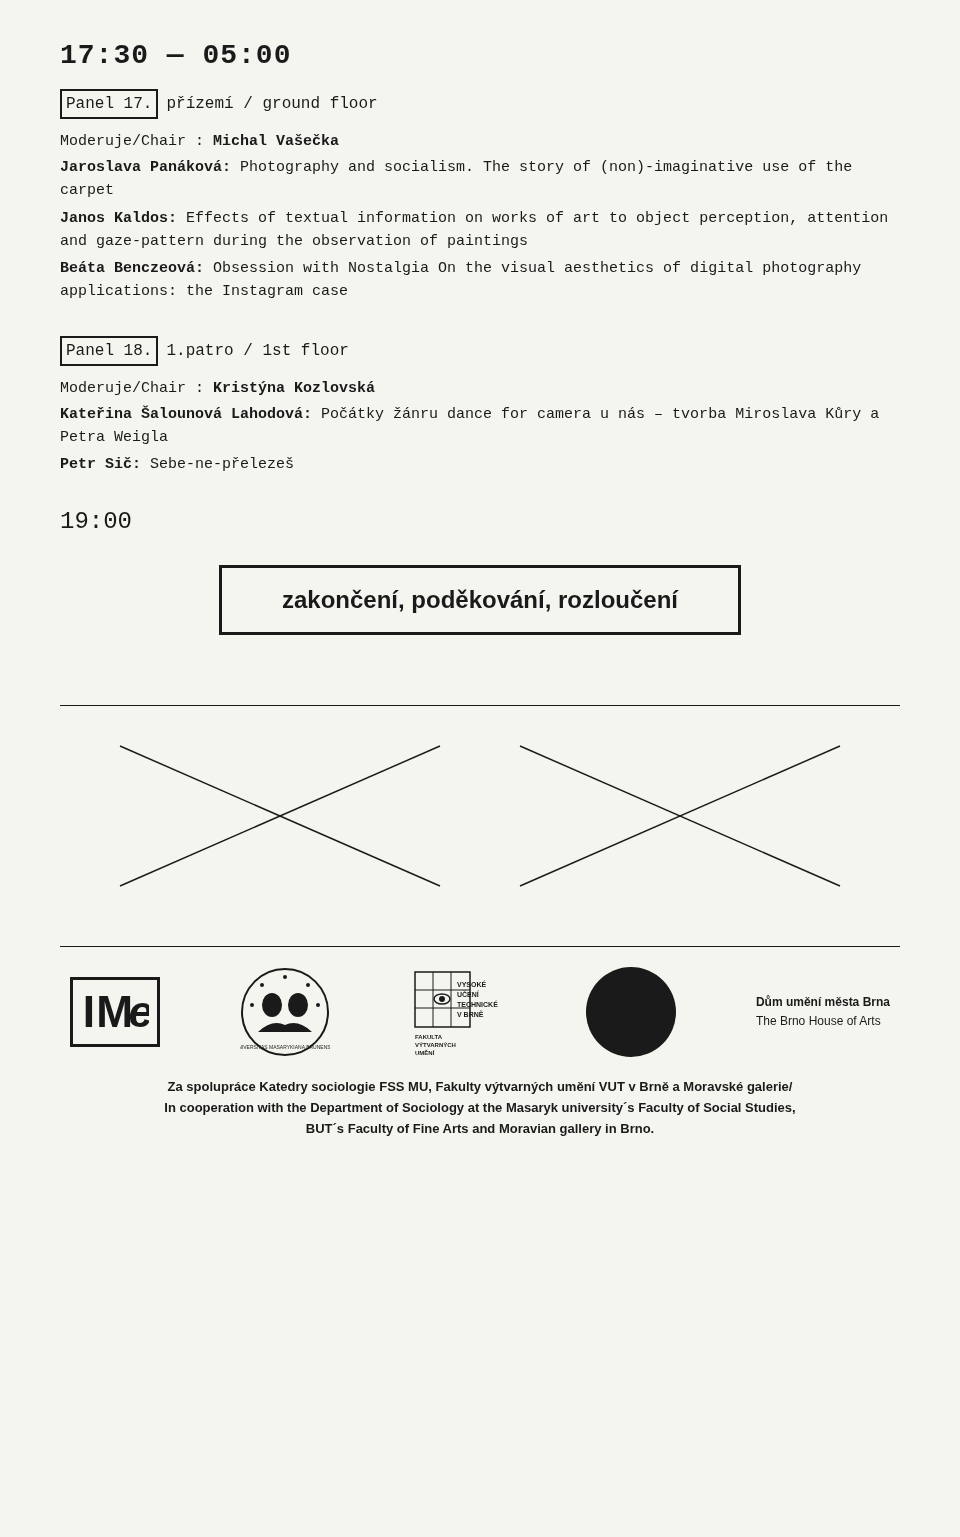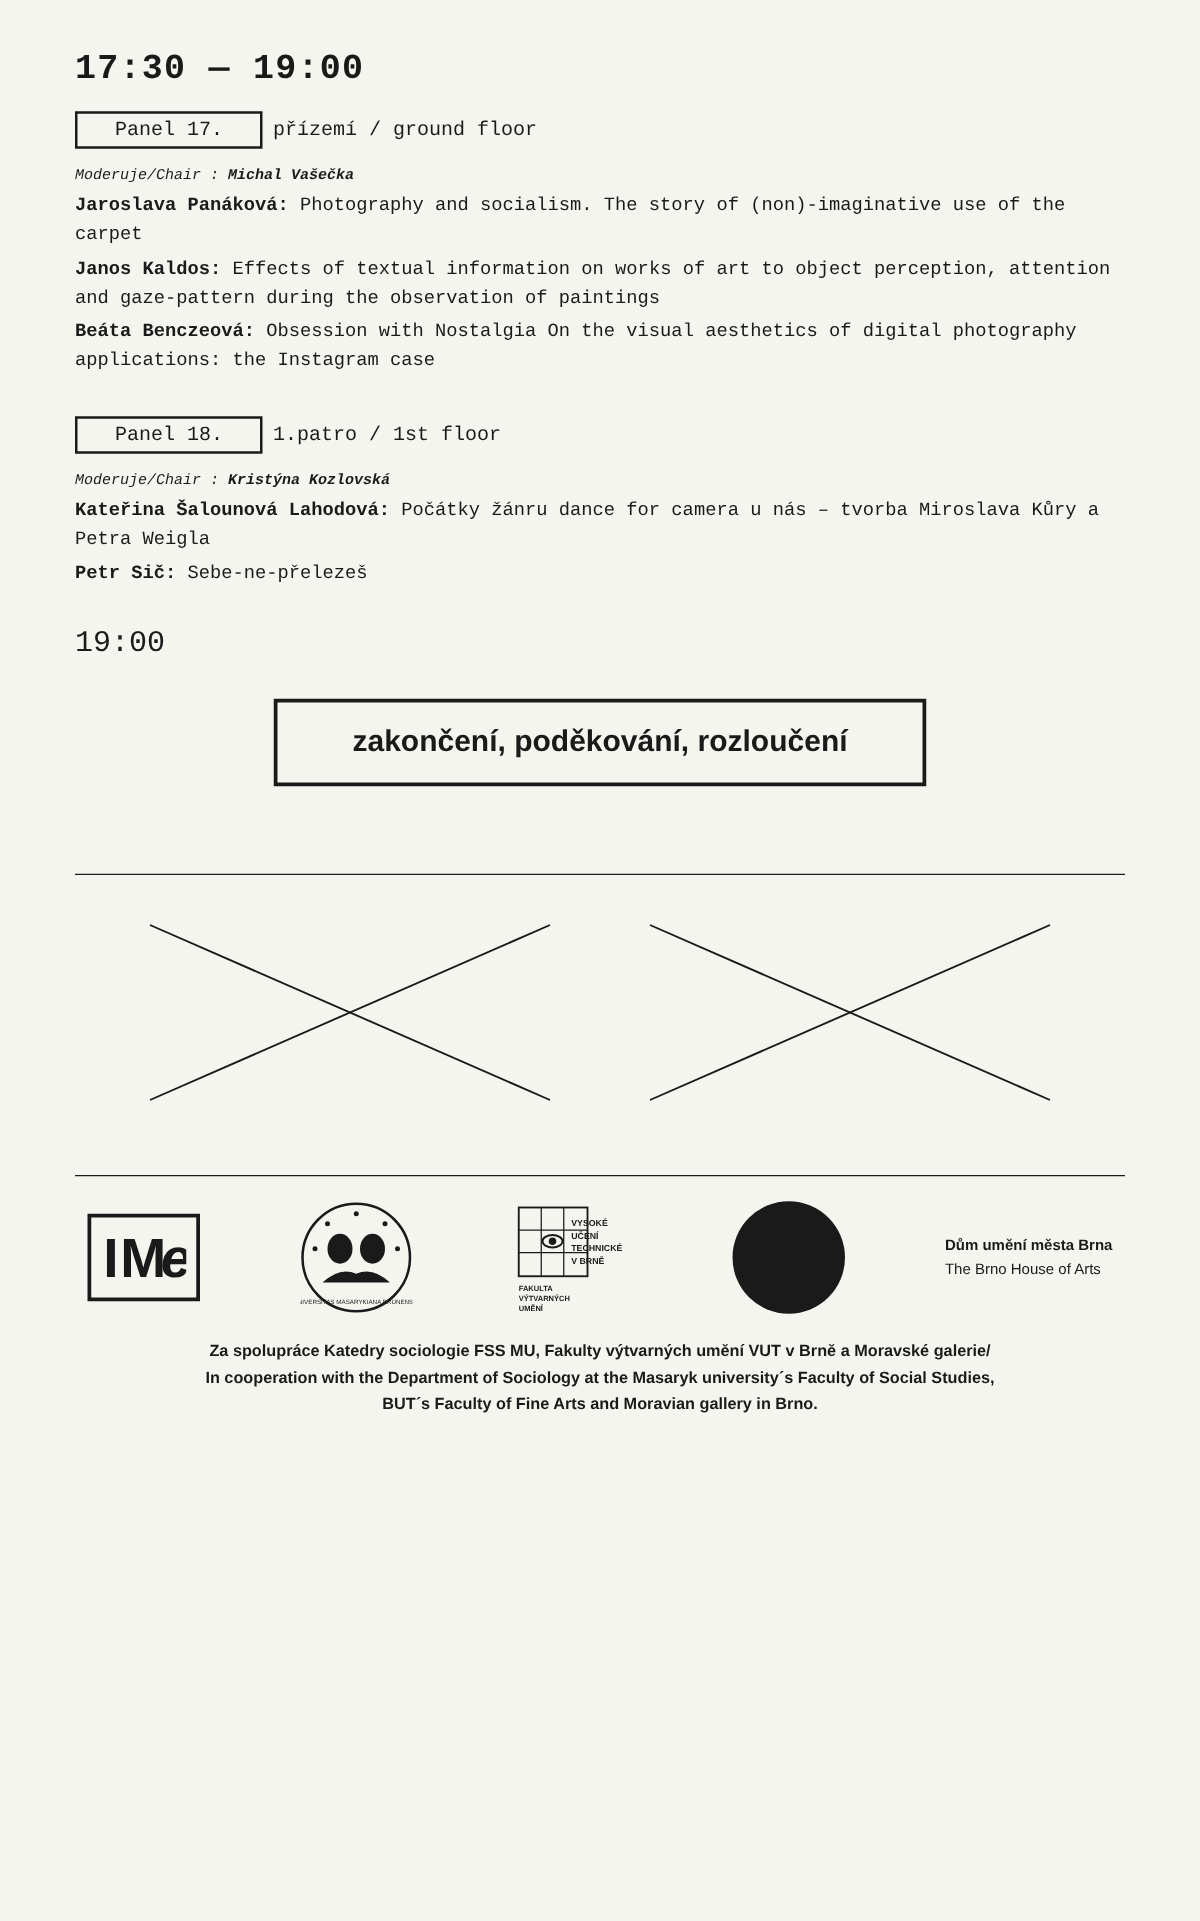--- a/index.html
+++ b/index.html
@@ -16,41 +16,40 @@
     .time-header {
       font-size: 28px;
       font-weight: bold;
       margin-bottom: 18px;
       letter-spacing: 1px;
     }
 
     .panel-box {
       display: inline-block;
       border: 2px solid #1a1a1a;
-      padding: 4px 30px;
+      padding: 4px 4px;
       font-size: 16px;
       font-family: 'Courier New', Courier, monospace;
       margin-right: 8px;
     }
 
     .panel-line {
       display: flex;
       align-items: center;
       margin-bottom: 14px;
       font-size: 16px;
     }
 
     .panel-floor {
       font-size: 16px;
     }
 
     .chair-line {
-      font-size: 12px;
+      font-size: 15px;
       margin-bottom: 6px;
-      font-style: italic;
     }
 
     .chair-label {
       font-weight: normal;
       font-family: 'Courier New', Courier, monospace;
     }
 
     .chair-name {
       font-weight: bold;
     }
@@ -170,21 +169,21 @@
 
     .horizontal-line {
       border: none;
       border-top: 1.5px solid #1a1a1a;
       margin: 20px 0;
     }
   </style>
 </head>
 <body>
 
-<div class="time-header">17:30 — 19:00</div>
+<div class="time-header">17:30 — 05:00</div>
 
 <div class="section">
   <div class="panel-line">
     <span class="panel-box">Panel 17.</span>
     <span class="panel-floor">přízemí / ground floor</span>
   </div>
 
   <div class="chair-line">
     <span class="chair-label">Moderuje/Chair :</span>
     <span class="chair-name">Michal Vašečka</span>

